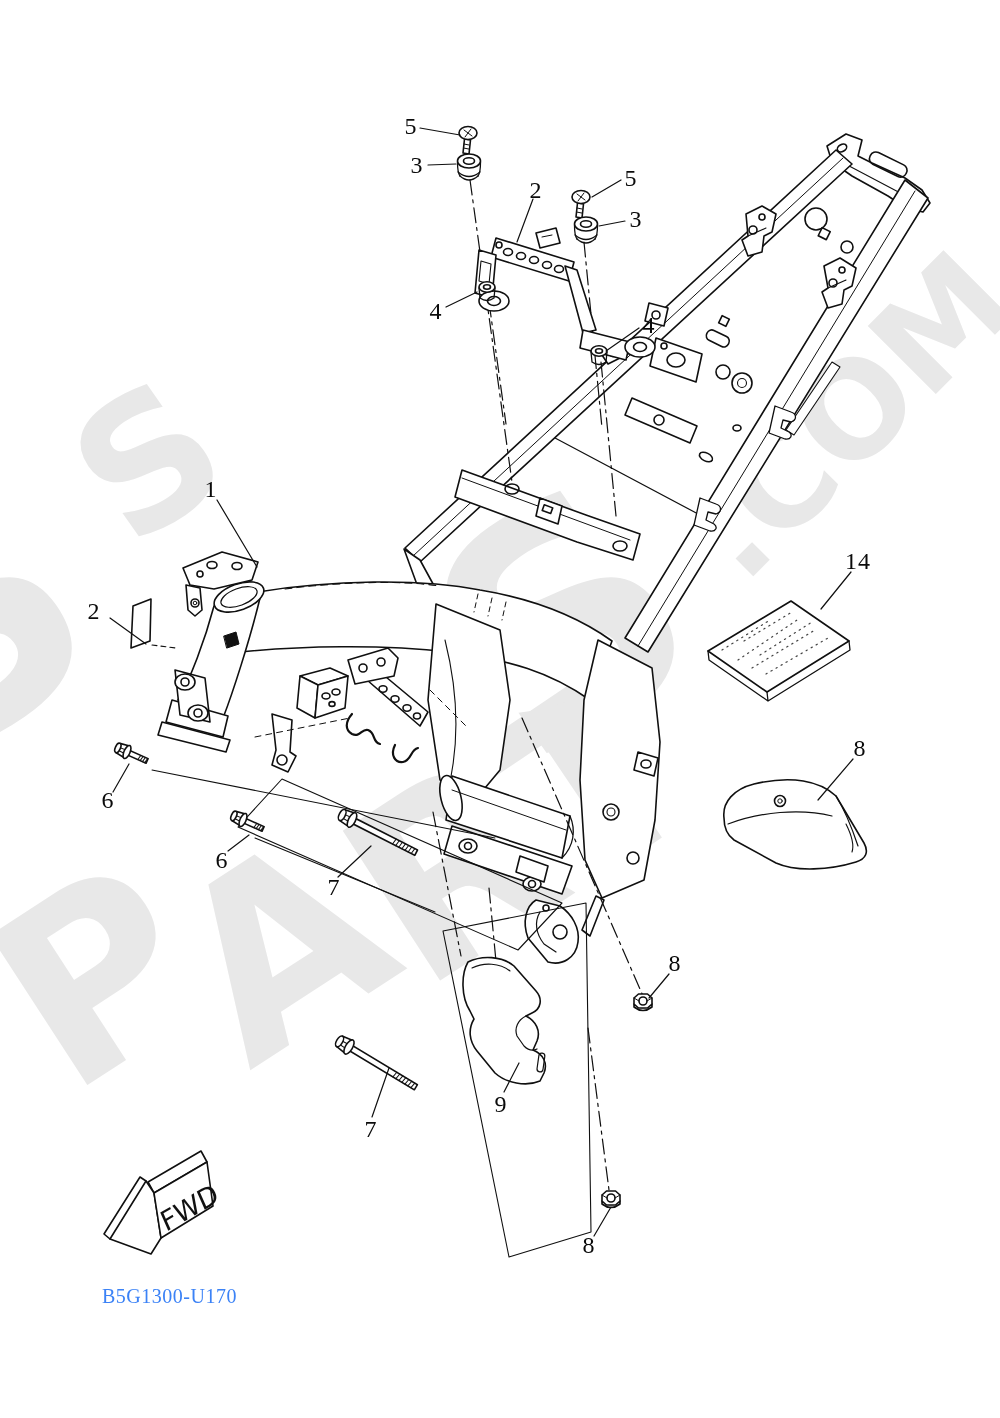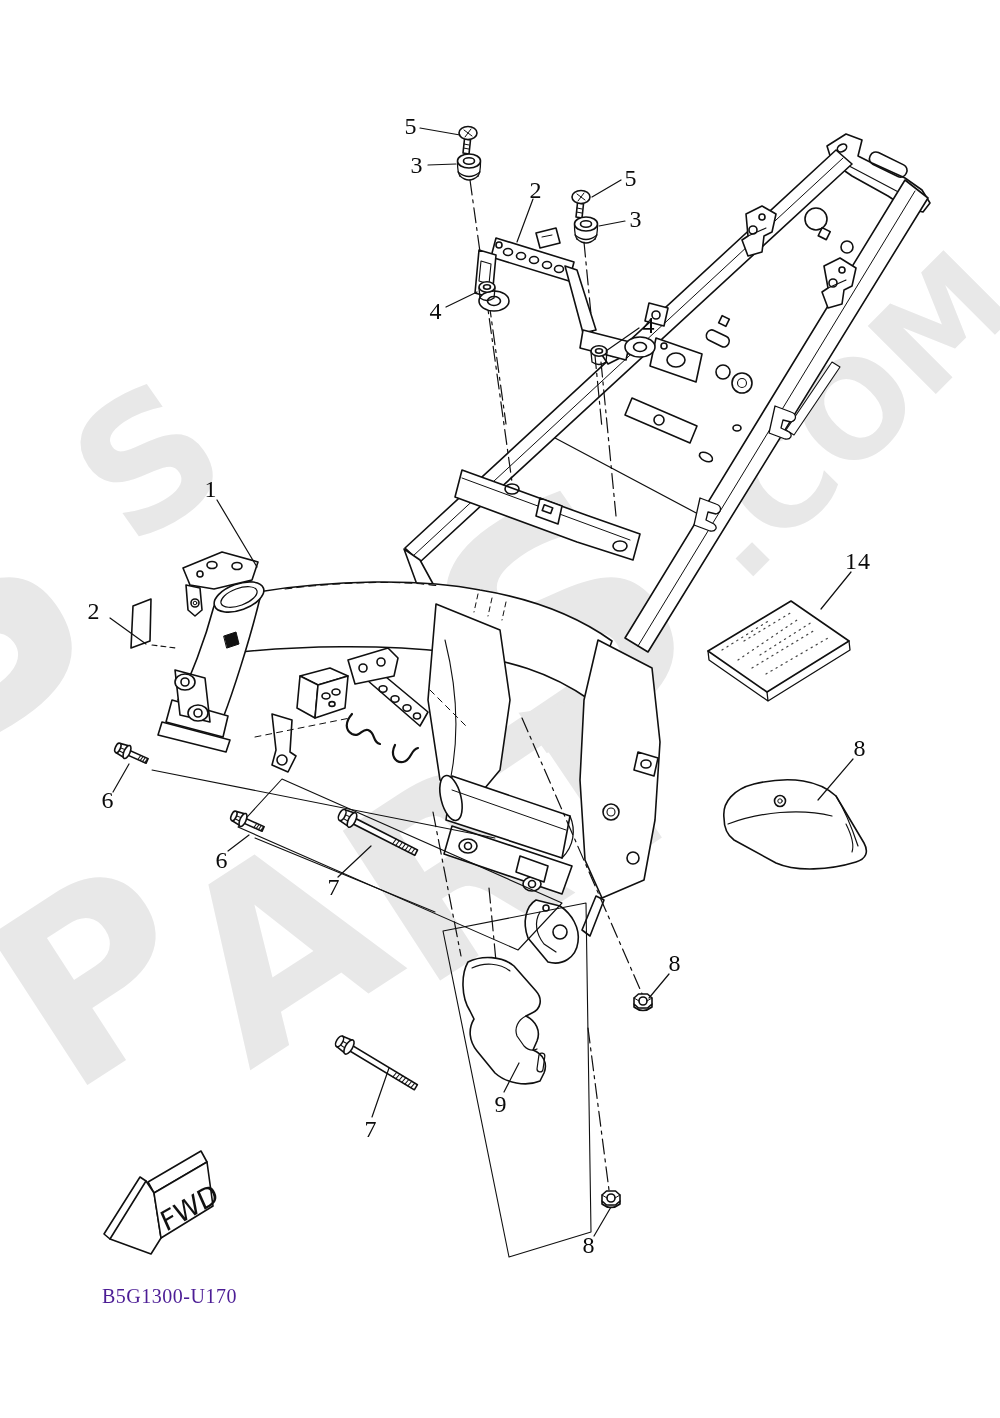--- a/index.html
+++ b/index.html
@@ -16,21 +16,21 @@
   .wm-t      {left:512px; top:658px;  font-size:245px; transform:rotate(-34deg);}
   .wm-s-mid  {left:452px; top:470px;  font-size:310px; transform:rotate(-35deg);}
   .wm-com    {left:758px; top:468px;  font-size:132px; transform:rotate(-45deg);
               transform-origin:0 100%;}
   
   svg.drawing{position:absolute;left:0;top:0;z-index:1;}
   
   .callout{position:absolute;z-index:2;font-size:24px;color:#0b0b0b;
            transform:translate(-50%,-50%);letter-spacing:1px;}
   .diagram-code{position:absolute;z-index:2;left:102px;top:1285px;font-size:20px;
-                color:#4c1d95;letter-spacing:0.5px;}
+                color:#3b82f6;letter-spacing:0.5px;}
 </style>
 </head>
 <body>
 
 <div class="stage">
 
   <div class="wm wm-s-top">S</div>
   <div class="wm wm-s-left">S</div>
   <div class="wm wm-p">P</div>
   <div class="wm wm-a">A</div>

